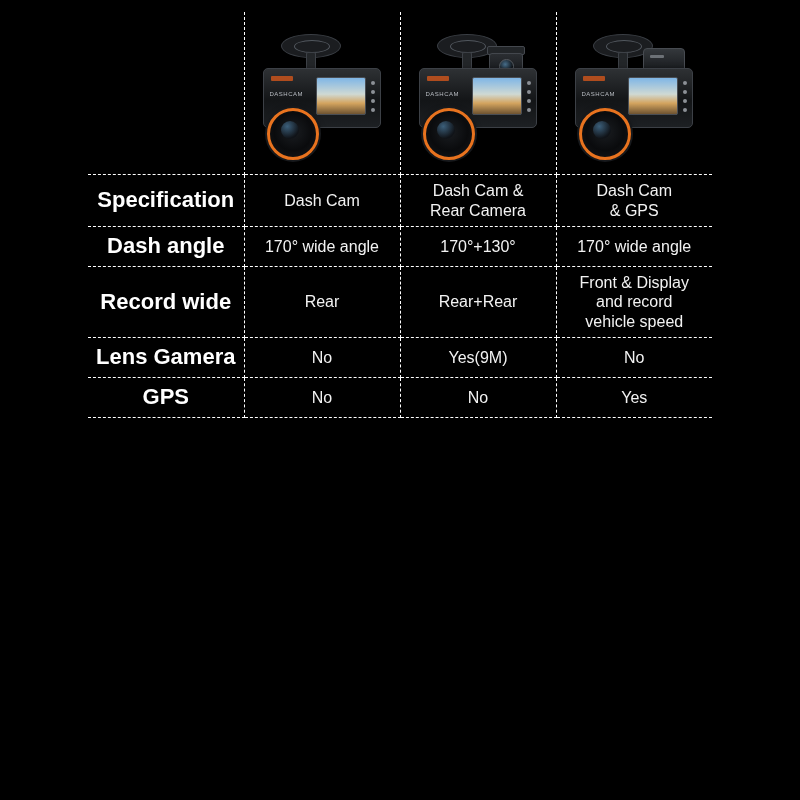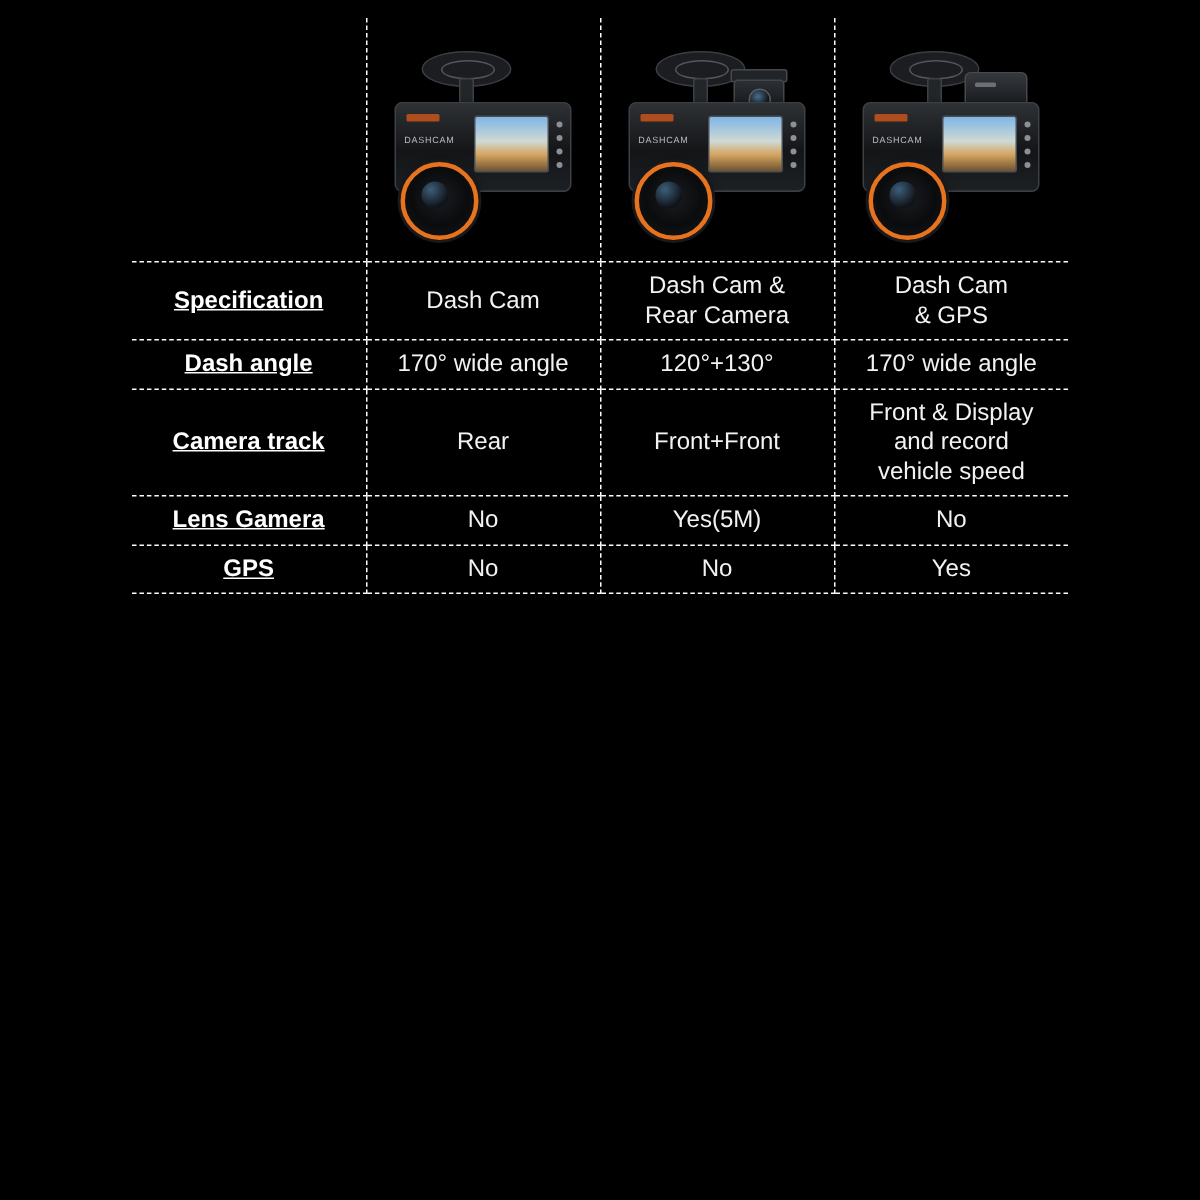--- a/index.html
+++ b/index.html
@@ -57,22 +57,21 @@
   }
   tr.img-row td.prod {
     border-top: none;
   }
   tr.img-row td.prod.last {
     border-right: none;
   }
 
   .label-cell {
     font-weight: bold;
-    font-size: 16px;
-    text-decoration: underline;
+    font-size: 22px;
   }
   .val-cell {
     font-size: 16px;
     color: #f2f2f2;
   }
   tr.body-row td:first-child {
     border-left: none;
   }
   tr.body-row td:last-child {
     border-right: none;
@@ -344,36 +343,36 @@
           <td class="label-cell">Specification</td>
           <td class="val-cell">Dash Cam</td>
           <td class="val-cell">Dash Cam &amp;<br>Rear Camera</td>
           <td class="val-cell">Dash Cam<br>&amp; GPS</td>
         </tr>
 
 
         <tr class="body-row">
           <td class="label-cell">Dash angle</td>
           <td class="val-cell">170° wide angle</td>
-          <td class="val-cell">120°+130°</td>
+          <td class="val-cell">170°+130°</td>
           <td class="val-cell">170° wide angle</td>
         </tr>
 
 
         <tr class="body-row">
-          <td class="label-cell">Camera track</td>
+          <td class="label-cell">Record wide</td>
           <td class="val-cell">Rear</td>
-          <td class="val-cell">Front+Front</td>
+          <td class="val-cell">Rear+Rear</td>
           <td class="val-cell">Front &amp; Display<br>and record<br>vehicle speed</td>
         </tr>
 
         <tr class="body-row">
           <td class="label-cell">Lens Gamera</td>
           <td class="val-cell">No</td>
-          <td class="val-cell">Yes(5M)</td>
+          <td class="val-cell">Yes(9M)</td>
           <td class="val-cell">No</td>
         </tr>
 
         <tr class="body-row">
           <td class="label-cell">GPS</td>
           <td class="val-cell">No</td>
           <td class="val-cell">No</td>
           <td class="val-cell">Yes</td>
         </tr>
 

